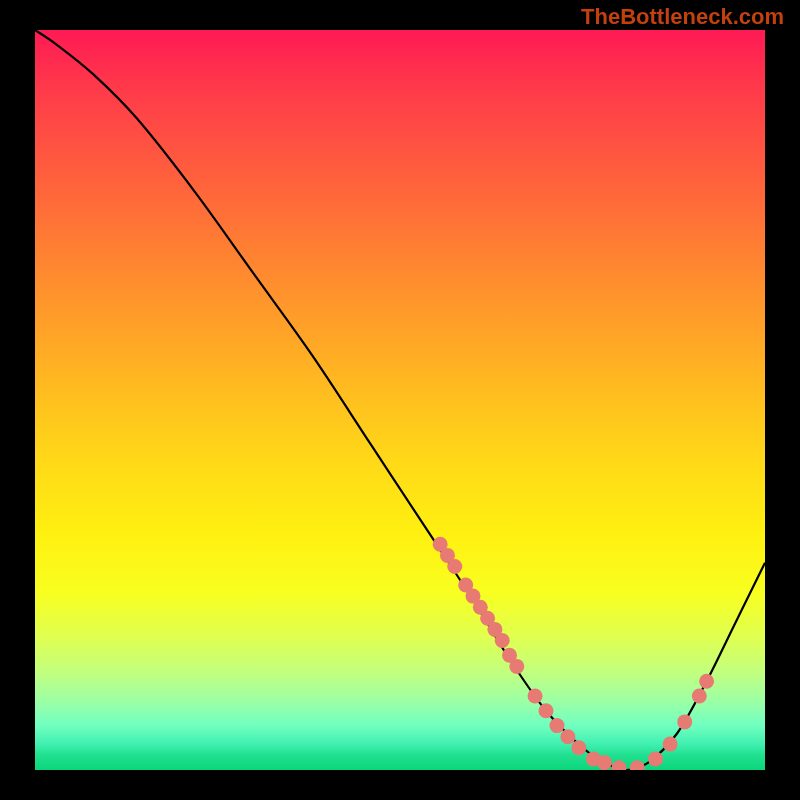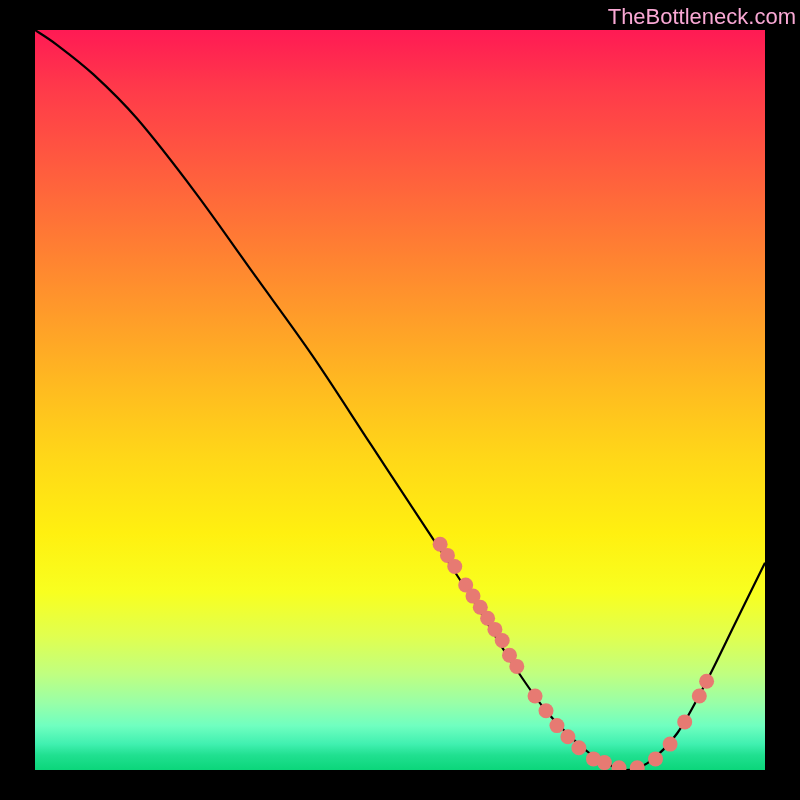--- a/index.html
+++ b/index.html
@@ -13,24 +13,24 @@
   }
   .container {
     position: relative;
     width: 800px;
     height: 800px;
     background: #000000;
   }
   .watermark {
     position: absolute;
     top: 4px;
-    right: 4px;
-    color: #f9a8d4;
+    right: 16px;
+    color: #c2410c;
     font-size: 22px;
-    font-weight: normal;
+    font-weight: bold;
     z-index: 10;
   }
   .plot-area {
     position: absolute;
     left: 35px;
     top: 30px;
     width: 730px;
     height: 740px;
   }
   .gradient-bg {

